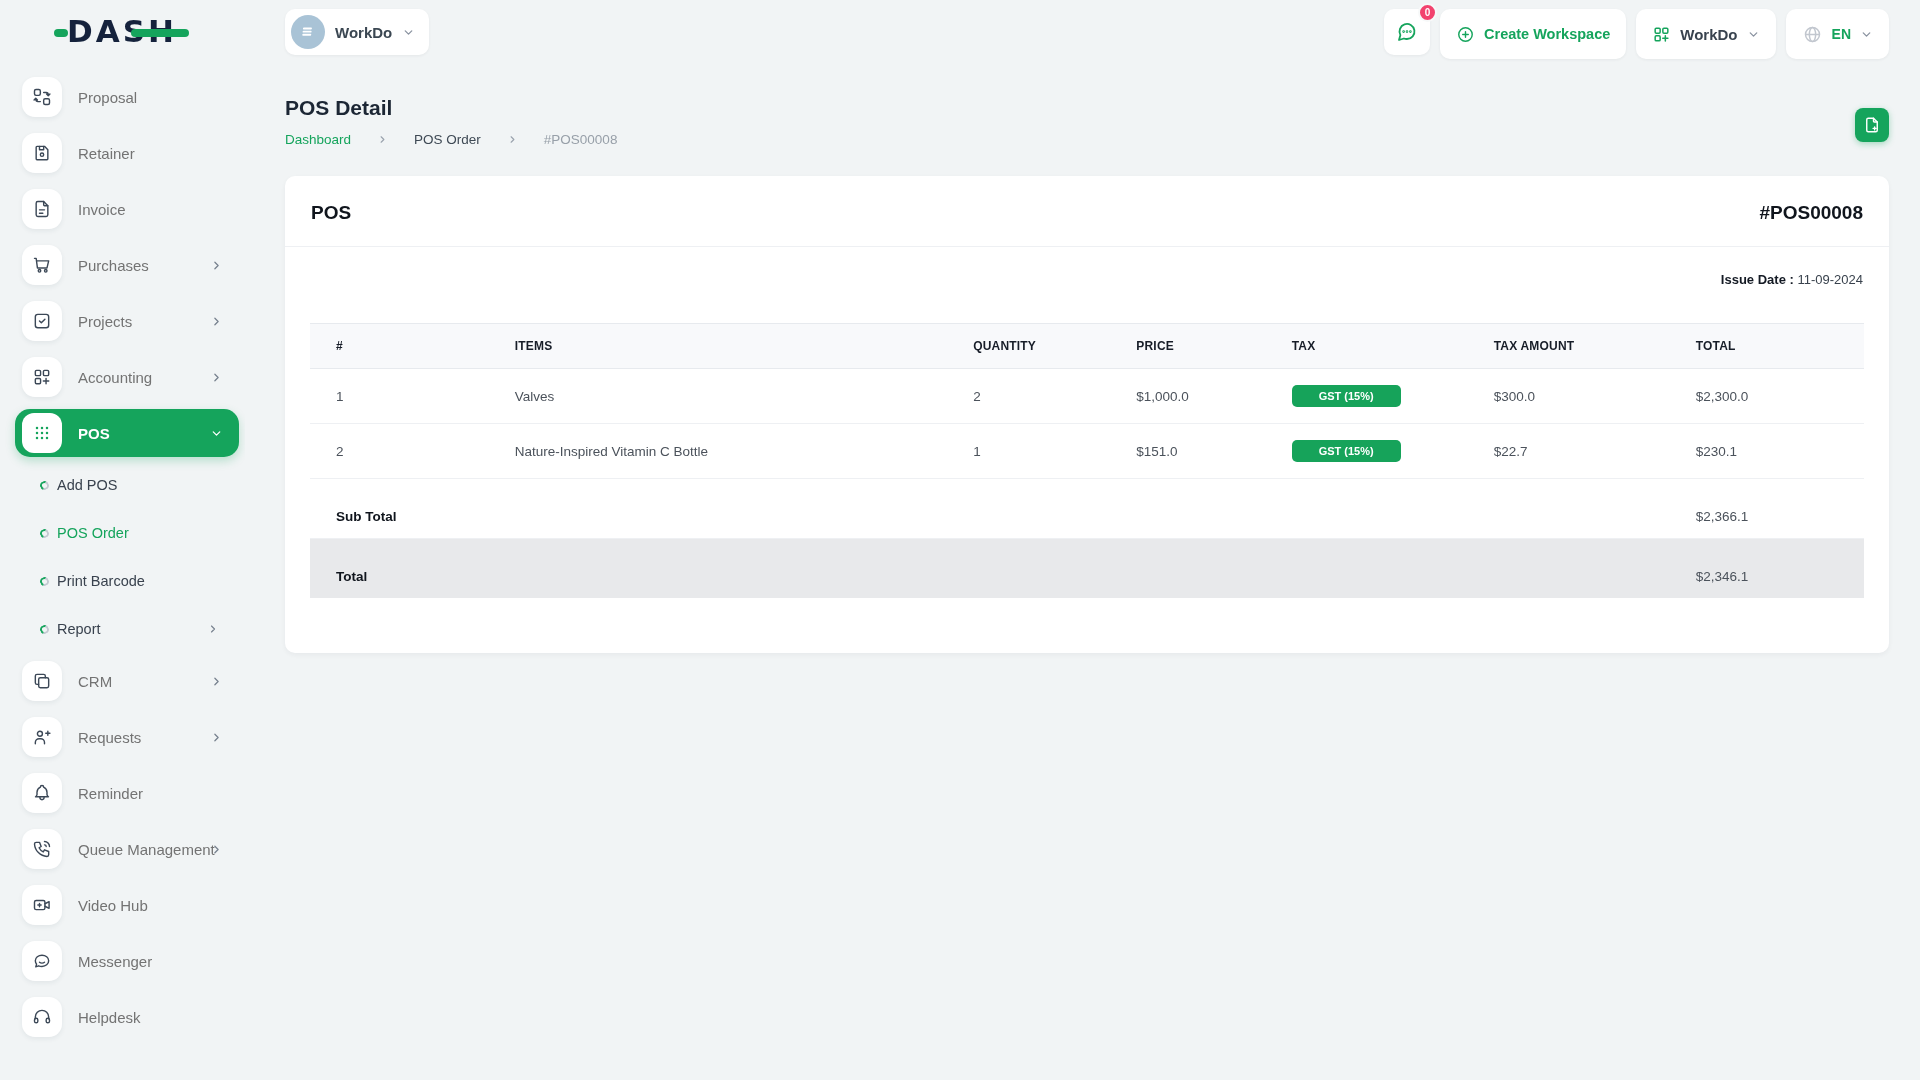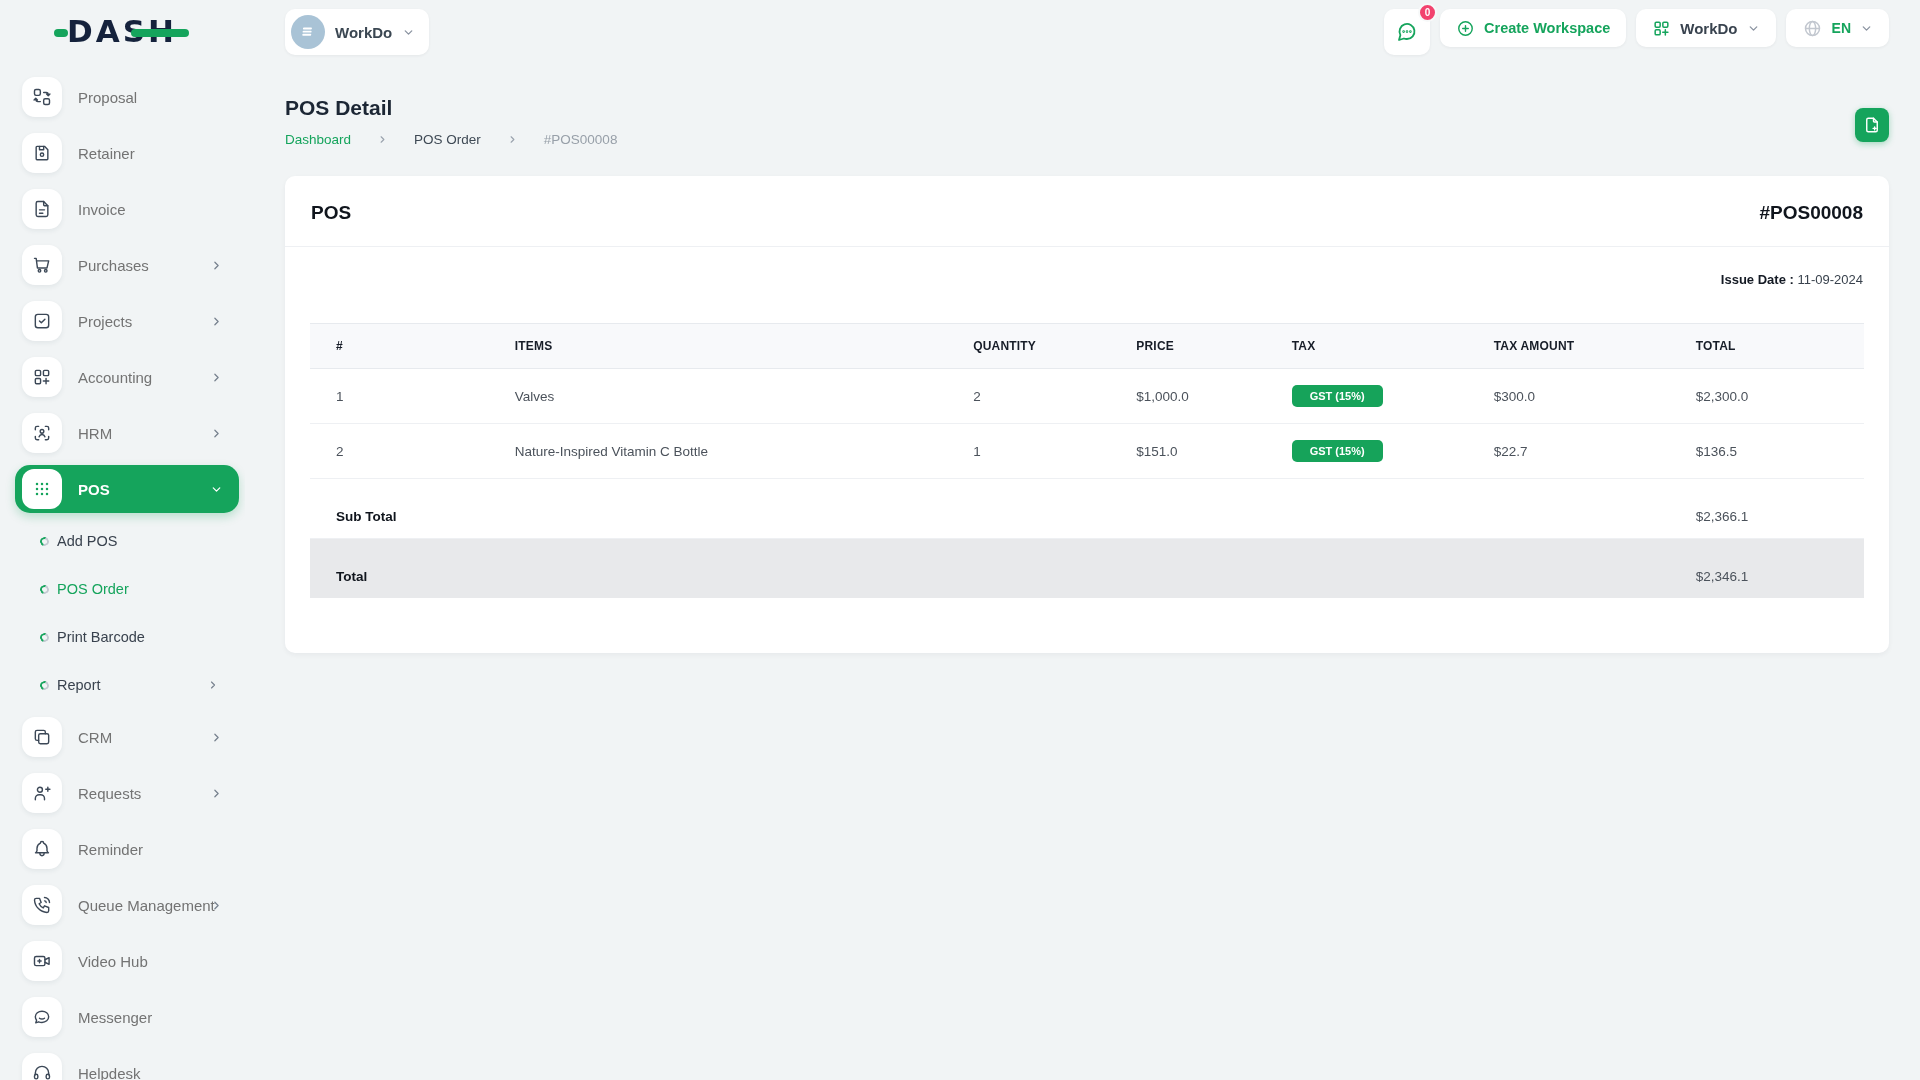--- a/index.html
+++ b/index.html
@@ -38,21 +38,21 @@
     width:46px; height:46px; border:none; background:#fff; border-radius:10px;
     position:relative; display:flex; align-items:center; justify-content:center; cursor:pointer;
     box-shadow:0 1px 3px rgba(26,40,58,.06); color:#15a45c;
   }
   .msg-badge {
     position:absolute; top:-6px; right:-7px; min-width:19px; height:19px; border-radius:50%;
     background:#f2426e; color:#fff; font-size:10px; font-weight:700;
     display:flex; align-items:center; justify-content:center; border:2px solid #f7f9f9;
   }
   .pill {
-    border:none; background:#fff; border-radius:10px; height:38px; cursor:pointer;
+    border:none; background:#fff; border-radius:10px; height:50px; cursor:pointer;
     display:flex; align-items:center; gap:9px; padding:0 16px;
     font-family:"Liberation Sans", sans-serif; font-size:14.5px;
     box-shadow:0 1px 3px rgba(26,40,58,.06);
   }
   .pill .green-text { color:#15a45c; font-weight:600; }
   .pill .dark-text { color:#39434f; font-weight:600; font-size:15px; }
   .lang-label { color:#15a45c; font-weight:700; font-size:14px; }
 
   
   .sidebar { position:absolute; top:64px; left:0; width:245px; bottom:0; overflow:hidden; padding-top:5px; }
@@ -115,21 +115,21 @@
     background:#f8f9fb; border-top:1px solid #e7eaee; border-bottom:1px solid #e7eaee;
     font-size:12px; font-weight:700; color:#171d28; text-align:left;
     padding:15px 8px 15px 26px; letter-spacing:.2px; text-transform:uppercase;
   }
   table.items td {
     font-size:13.5px; color:#4b525b; text-align:left;
     padding:16px 8px 16px 26px; border-bottom:1px solid #eef0f3;
   }
   .tax-badge {
     display:inline-block; background:#16a35a; color:#fff; font-size:11px; font-weight:700;
-    padding:5px 18px; border-radius:5px;
+    padding:5px 27px; border-radius:5px;
   }
   tr.summary td { padding:30px 8px 14px 26px; }
   tr.summary .s-label { font-weight:700; color:#10151d; }
   tr.total-row td { background:#e8e9eb; border-bottom:none; }
 </style>
 </head>
 <body>
 
 <header class="topbar">
   <div class="logo">
@@ -269,33 +269,20 @@
         <rect x="4" y="13.7" width="6.3" height="6.3" rx="1.4"></rect>
           <path d="M16.85 13.6v6.5M13.6 16.85h6.5"></path>
       </svg>
     </span>
     <span class="side-label">Accounting</span>
     <svg class="side-chev" width="13" height="13" viewBox="0 0 24 24" fill="none" stroke="currentColor" stroke-width="2.3" stroke-linecap="round" stroke-linejoin="round">
         <path d="M9 6l6 6-6 6"></path>
       </svg>
   </div>
 
-  <div class="side-item">
-    <span class="icon-box">
-      <svg width="20" height="20" viewBox="0 0 24 24" fill="none" stroke="currentColor" stroke-width="1.7" stroke-linecap="round" stroke-linejoin="round">
-        <path d="M4 8V6a2 2 0 0 1 2-2h2M16 4h2a2 2 0 0 1 2 2v2M20 16v2a2 2 0 0 1-2 2h-2M8 20H6a2 2 0 0 1-2-2v-2"></path>
-        <circle cx="12" cy="10" r="2.2"></circle>
-          <path d="M8.5 16.5c.6-1.8 1.9-2.8 3.5-2.8s2.9 1 3.5 2.8"></path>
-      </svg>
-    </span>
-    <span class="side-label">HRM</span>
-    <svg class="side-chev" width="13" height="13" viewBox="0 0 24 24" fill="none" stroke="currentColor" stroke-width="2.3" stroke-linecap="round" stroke-linejoin="round">
-        <path d="M9 6l6 6-6 6"></path>
-      </svg>
-  </div>
 
   <div class="side-item active-wrap">
     <div class="active-pill">
       <span class="icon-box">
         <svg width="20" height="20" viewBox="0 0 24 24" fill="currentColor">
           <circle cx="6" cy="6" r="1.5"></circle>
             <circle cx="12" cy="6" r="1.5"></circle>
             <circle cx="18" cy="6" r="1.5"></circle>
           <circle cx="6" cy="12" r="1.5"></circle>
             <circle cx="12" cy="12" r="1.5"></circle>
@@ -483,21 +470,21 @@
           <td>$300.0</td>
           <td>$2,300.0</td>
         </tr>
         <tr>
           <td>2</td>
           <td>Nature-Inspired Vitamin C Bottle</td>
           <td>1</td>
           <td>$151.0</td>
           <td><span class="tax-badge">GST (15%)</span></td>
           <td>$22.7</td>
-          <td>$136.5</td>
+          <td>$230.1</td>
         </tr>
         <tr class="summary">
           <td colspan="6" class="s-label">Sub Total</td>
           <td>$2,366.1</td>
         </tr>
         <tr class="summary total-row">
           <td colspan="6" class="s-label">Total</td>
           <td>$2,346.1</td>
         </tr>
       </tbody>

